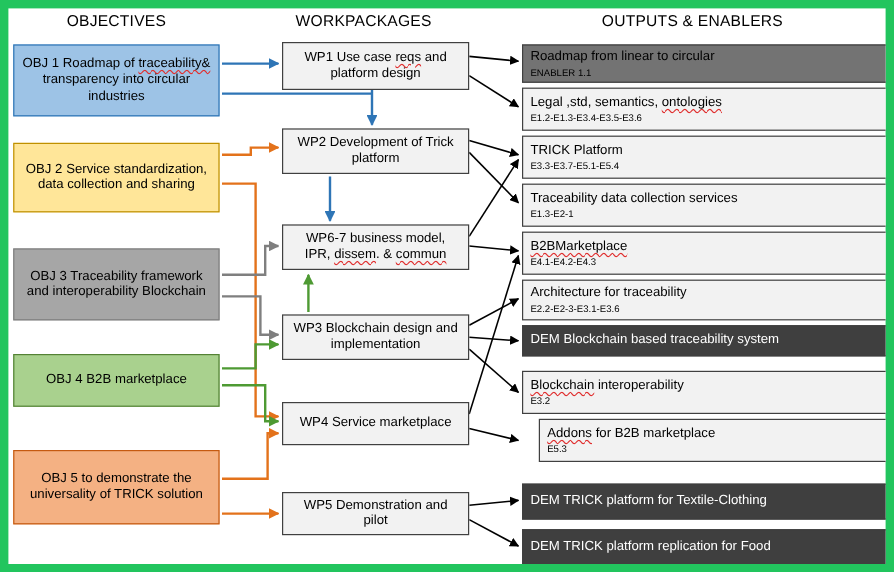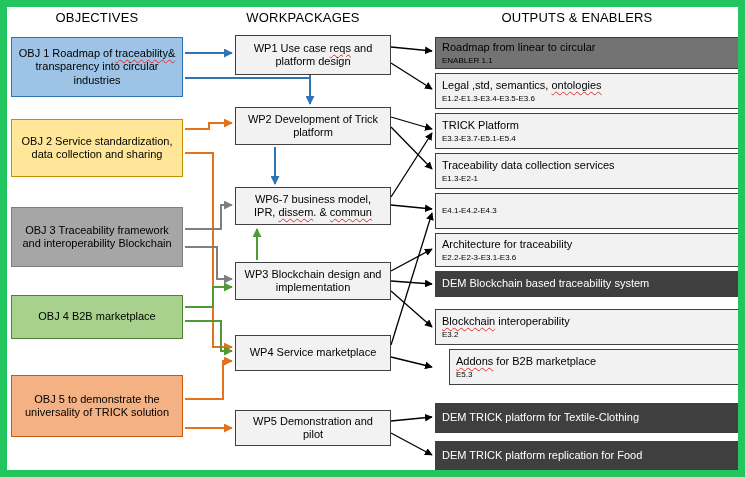--- a/index.html
+++ b/index.html
@@ -130,20 +130,21 @@
     </div>
     <div class="box output" style="left: 428px; top: 106px; width: 312px; height: 36px; background: rgb(242, 242, 242); border-color: rgb(64, 64, 64);">
       <div class="lbl"><span>TRICK Platform</span></div>
       <div class="code">E3.3-E3.7-E5.1-E5.4</div>
     </div>
     <div class="box output" style="left: 428px; top: 146px; width: 312px; height: 36px; background: rgb(242, 242, 242); border-color: rgb(64, 64, 64);">
       <div class="lbl"><span>Traceability data collection services</span></div>
       <div class="code">E1.3-E2-1</div>
     </div>
     <div class="box output" style="left: 428px; top: 186px; width: 312px; height: 36px; background: rgb(242, 242, 242); border-color: rgb(64, 64, 64);">
+      <div class="lbl"><span class="sq">B2BMarketplace</span></div>
       <div class="code">E4.1-E4.2-E4.3</div>
     </div>
     <div class="box output" style="left: 428px; top: 226px; width: 312px; height: 34px; background: rgb(242, 242, 242); border-color: rgb(64, 64, 64);">
       <div class="lbl"><span>Architecture for traceability</span></div>
       <div class="code">E2.2-E2-3-E3.1-E3.6</div>
     </div>
     <div class="box output dark" style="left: 428px; top: 264px; width: 312px; height: 26px; background: rgb(63, 63, 63); border-color: rgb(63, 63, 63); color: rgb(255, 255, 255);">
       <div class="lbl"><span>DEM Blockchain based traceability system</span></div>
     </div>
     <div class="box output" style="left: 428px; top: 302px; width: 312px; height: 36px; background: rgb(242, 242, 242); border-color: rgb(64, 64, 64);">

